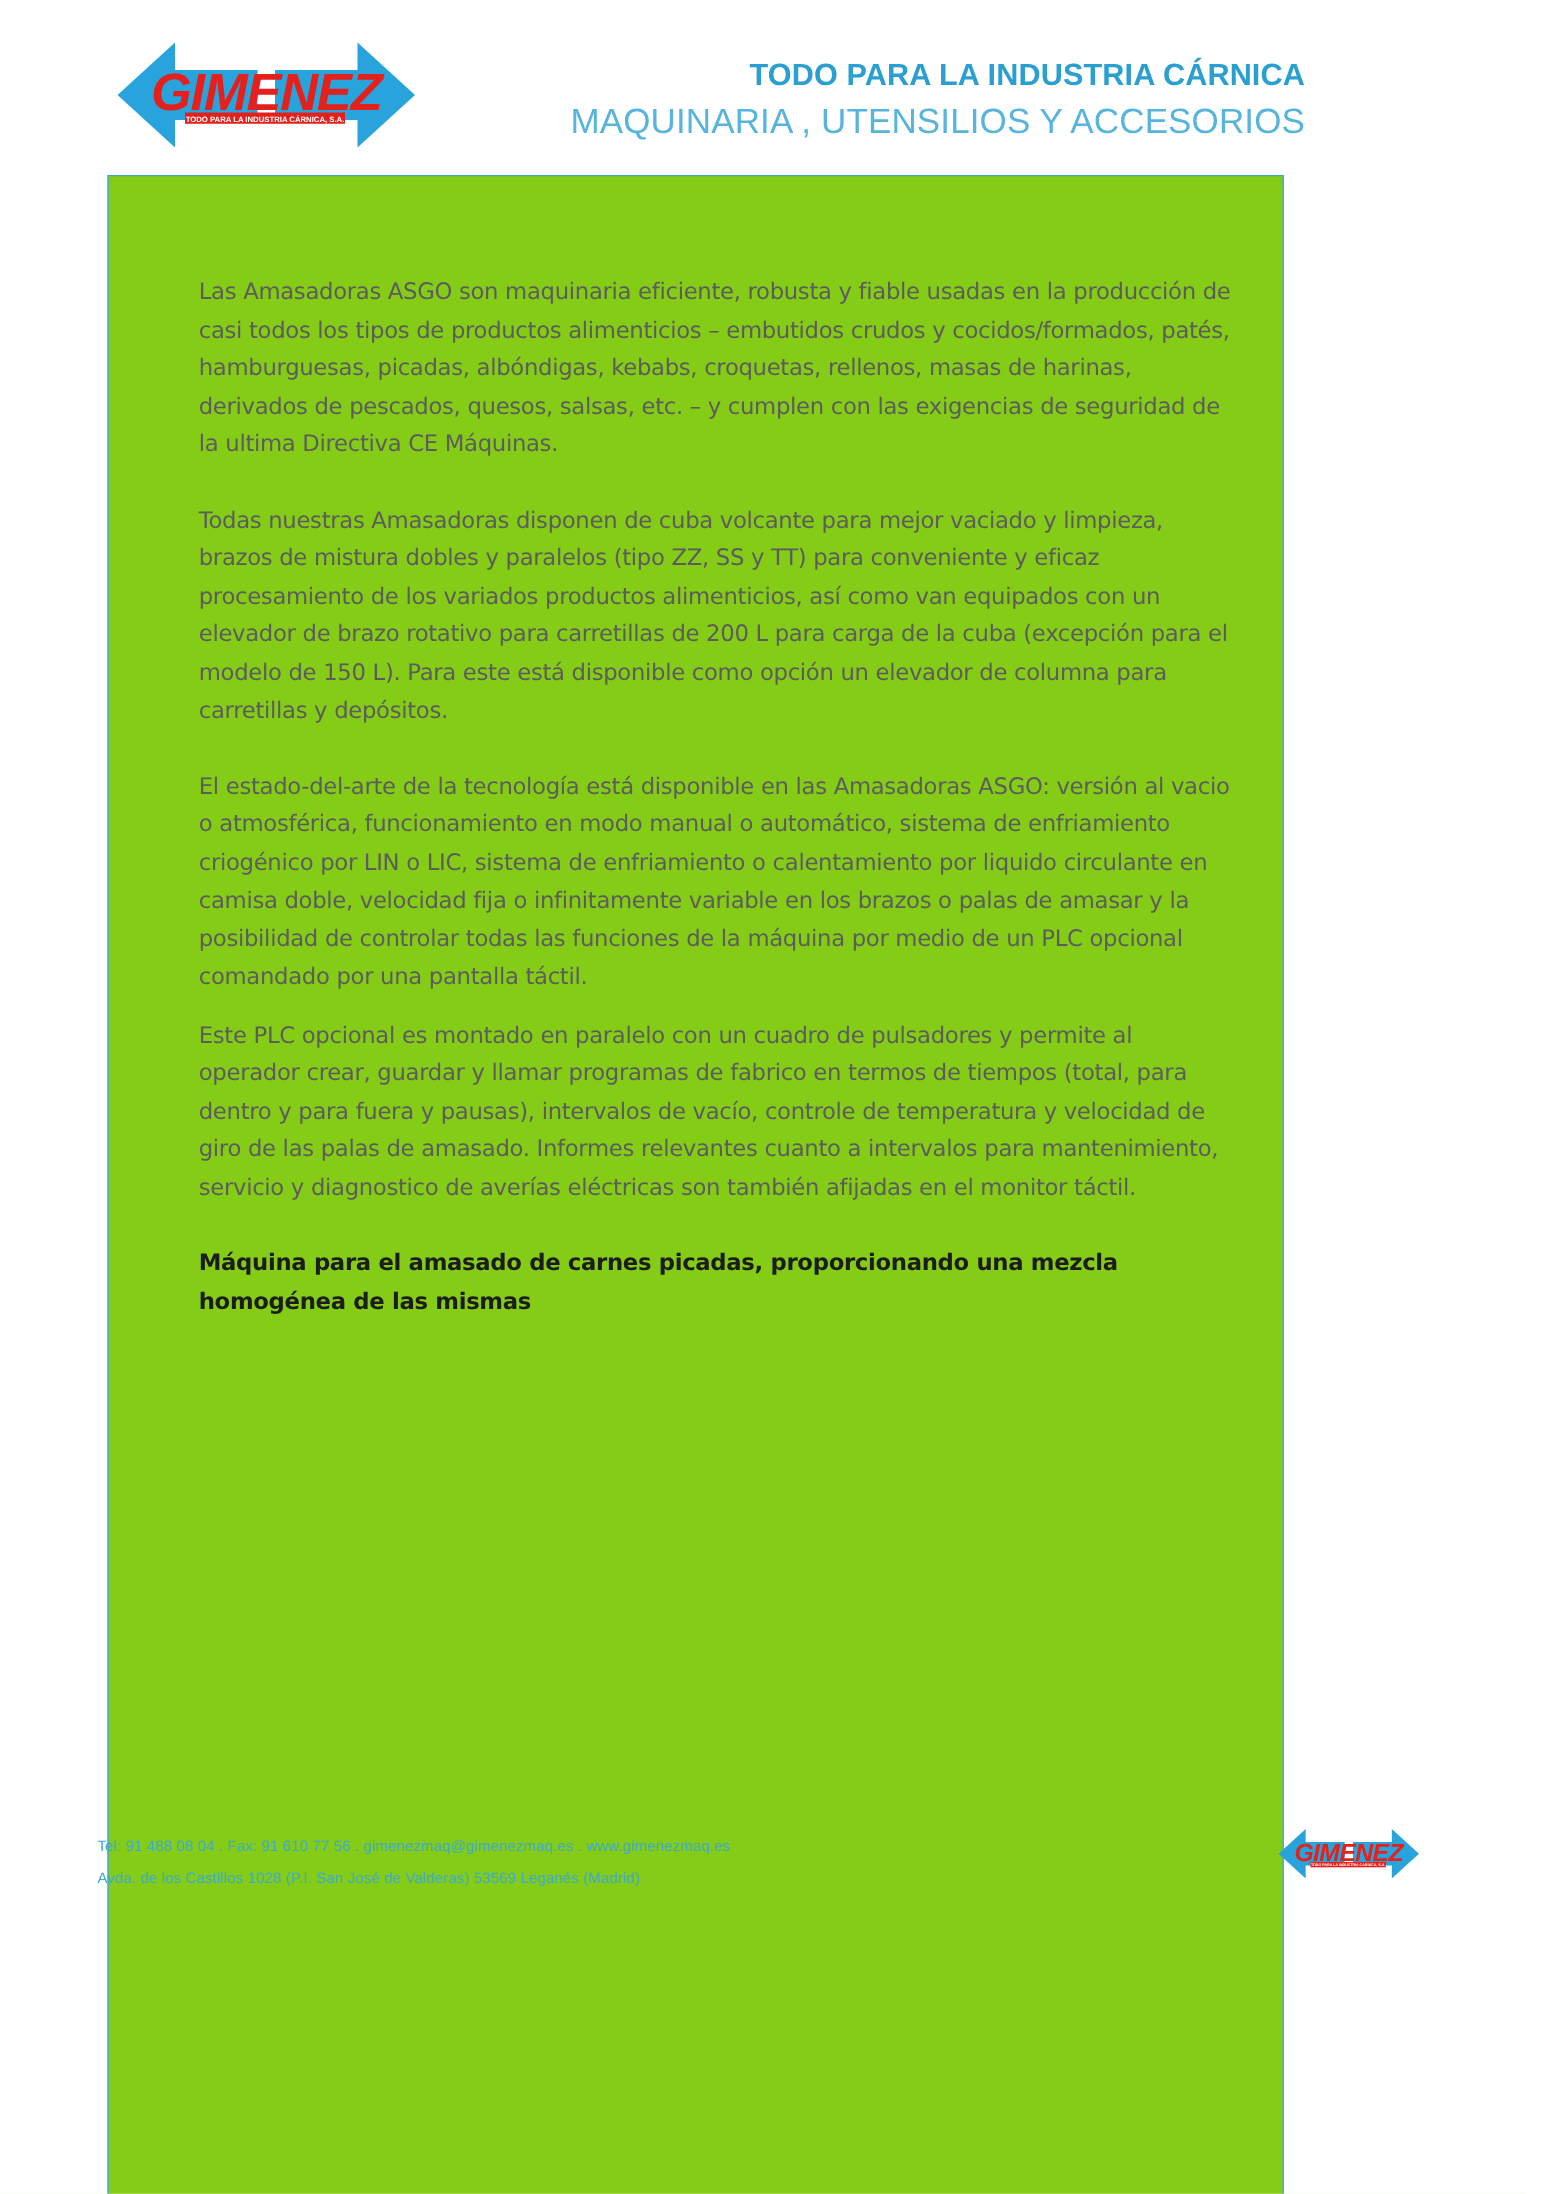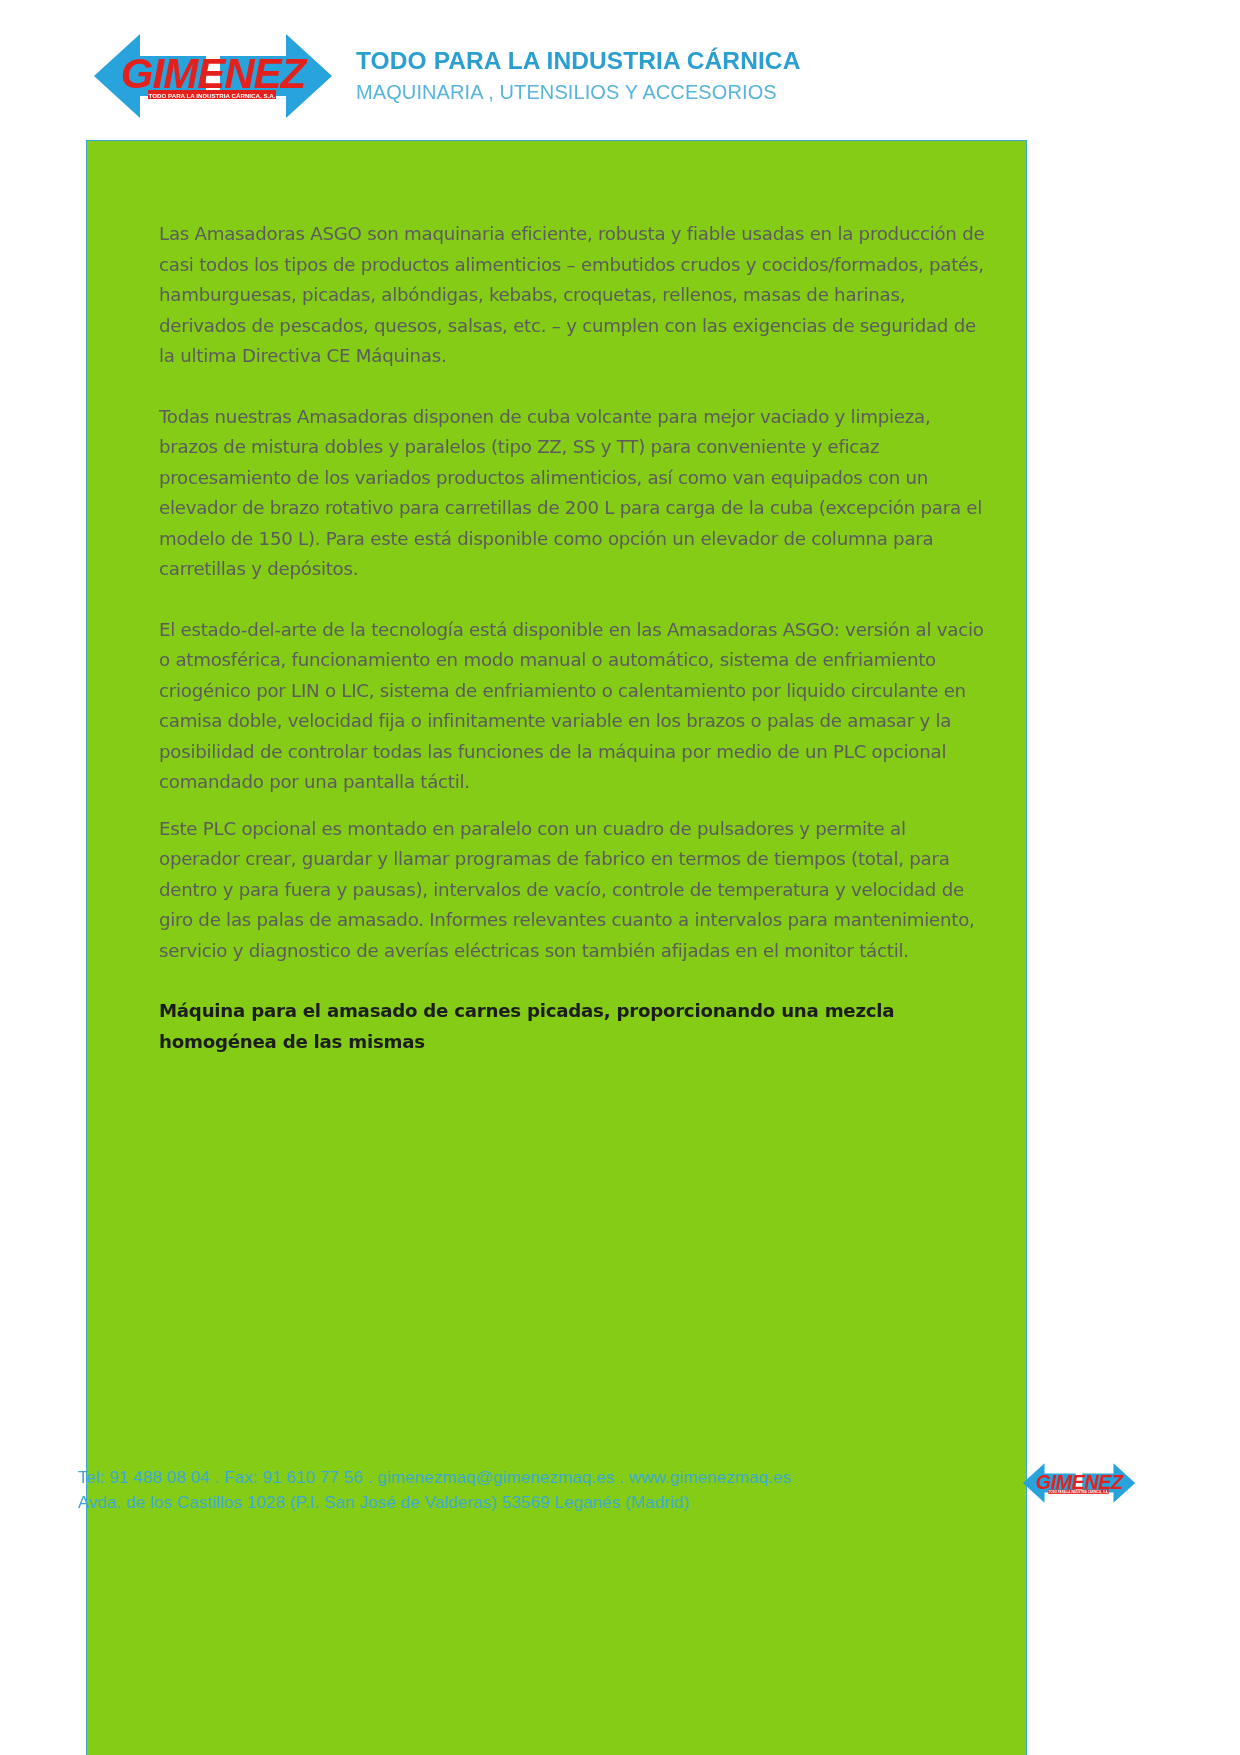--- a/index.html
+++ b/index.html
@@ -28,34 +28,35 @@
     position: absolute;
     left: 88px;
     top: 26px;
     width: 250px;
     height: 100px;
   }
   .logo-svg { display: block; }
 
   .header-text {
     position: absolute;
-    right: 184px;
+    right: 196px;
     top: 45px;
+    text-align: right;
     width: 700px;
   }
   .header-title {
     font-size: 24.5px;
     font-weight: bold;
     color: #2a9fd0;
     letter-spacing: 0.1px;
     line-height: 1.28;
     white-space: nowrap;
   }
   .header-sub {
-    font-size: 20px;
+    font-size: 28px;
     font-weight: normal;
     color: #57b4dd;
     letter-spacing: 0.1px;
     line-height: 1.32;
     margin-top: 3px;
     white-space: nowrap;
   }
 
   
   .frame {
@@ -97,21 +98,21 @@
     left: 0;
     top: 1447px;
     width: 1240px;
     height: 120px;
   }
   .footer-text {
     position: absolute;
     left: 78px;
     top: 18px;
     color: #3ba8d4;
-    font-size: 17px;
+    font-size: 12px;
     line-height: 25px;
     letter-spacing: 0.1px;
   }
   .footer-logo {
     position: absolute;
     left: 1020px;
     top: 8px;
     width: 118px;
     height: 56px;
   }

